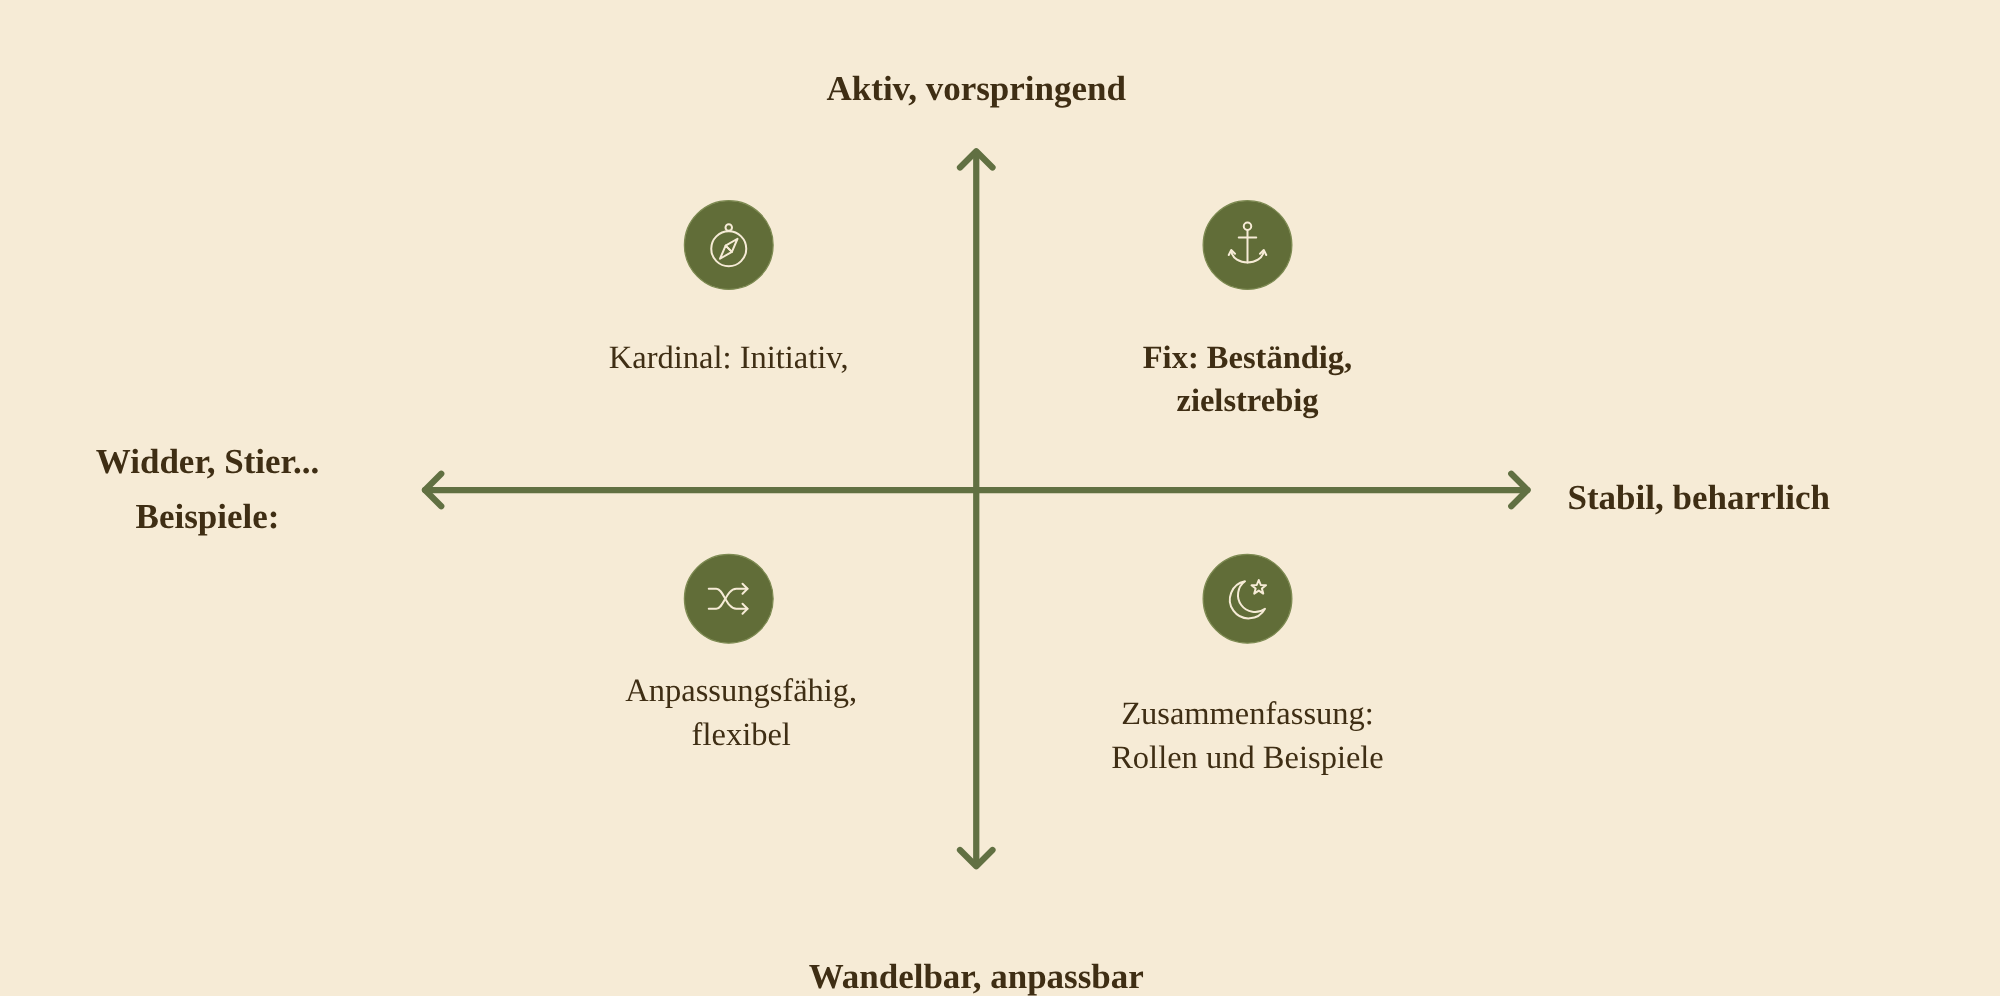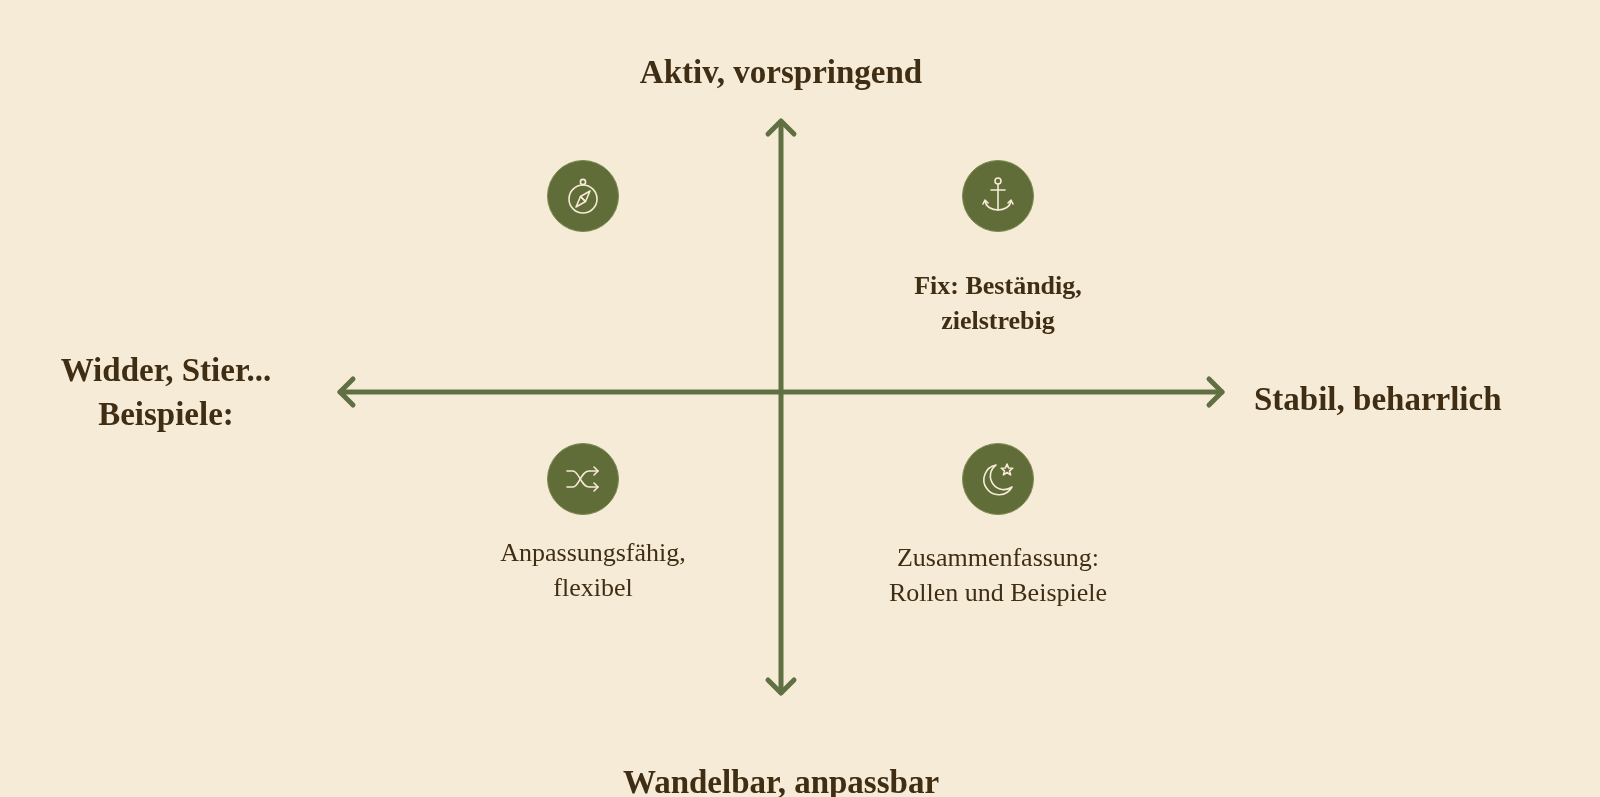--- a/index.html
+++ b/index.html
@@ -9,21 +9,21 @@
       position: relative;
       overflow: hidden;
       font-family: "DejaVu Serif", "Liberation Serif", serif;
       color: #3f2e14;
     }
     .axes { position: absolute; left: 0; top: 0; width: 1600px; height: 797px; }
     .label-bold {
       position: absolute;
       font-family: "Liberation Serif", "DejaVu Serif", serif;
       font-weight: bold;
-      font-size: 33px;
+      font-size: 28px;
       line-height: 44px;
       color: #3f2e14;
       white-space: nowrap;
     }
     .label-top { left: 0; width: 1562px; top: 50px; text-align: center; }
     .label-bottom { left: 0; width: 1562px; top: 760px; text-align: center; }
     .label-right { left: 1254px; top: 377px; }
     .label-left { left: 20px; top: 348px; width: 292px; text-align: center; white-space: normal; }
     .label-left span { display: block; }
 
@@ -49,21 +49,21 @@
       margin-top: 0;
     }
     .node-text span { display: block; }
 
     #node-cardinal { left: 433px; top: 160px; }
     #node-fixed { left: 848px; top: 160px; font-weight: bold; }
     #node-mutable { left: 433px; top: 443px; }
     #node-summary { left: 848px; top: 443px; }
     #node-cardinal .node-text, #node-fixed .node-text { position: absolute; left: 0; width: 300px; top: 108px; }
     #node-mutable .node-text { position: absolute; left: 10px; width: 300px; top: 92px; }
-    #node-summary .node-text { position: absolute; left: 0; width: 300px; top: 97px; text-align: center; }
+    #node-summary .node-text { position: absolute; left: 0; width: 300px; top: 110px; text-align: center; }
   </style>
 </head>
 <body>
 
 <svg class="axes" viewBox="0 0 1600 797" xmlns="http://www.w3.org/2000/svg">
   <g stroke="#617042" stroke-width="5" stroke-linecap="round" stroke-linejoin="round" fill="none">
     <line x1="781" y1="122" x2="781" y2="692"></line>
     <polyline points="768,134 781,121 794,134"></polyline>
     <polyline points="768,680 781,693 794,680"></polyline>
     <line x1="340" y1="392" x2="1222" y2="392"></line>
@@ -83,20 +83,21 @@
 <div class="node" id="node-cardinal">
   <div class="icon-circle">
     <svg viewBox="0 0 44 44" fill="none" stroke="#f6ebd6" stroke-width="1.6" stroke-linejoin="round">
       <circle cx="22" cy="25" r="14"></circle>
       <circle cx="22" cy="8" r="2.6"></circle>
       <path d="M29 17 L24.5 27.5 L19.5 22.5 Z"></path>
       <path d="M15 33 L19.5 22.5 L24.5 27.5 Z"></path>
     </svg>
   </div>
   <div class="node-text">
+    <span>Kardinal: Initiativ,</span>
   </div>
 </div>
 
 <div class="node" id="node-fixed">
   <div class="icon-circle">
     <svg viewBox="0 0 44 44" fill="none" stroke="#f6ebd6" stroke-width="1.6" stroke-linecap="round" stroke-linejoin="round">
       <circle cx="22" cy="7" r="3"></circle>
       <line x1="22" y1="10" x2="22" y2="36"></line>
       <line x1="15" y1="16" x2="29" y2="16"></line>
       <path d="M9 27 C10 33 16 36 22 36 C28 36 34 33 35 27"></path>

